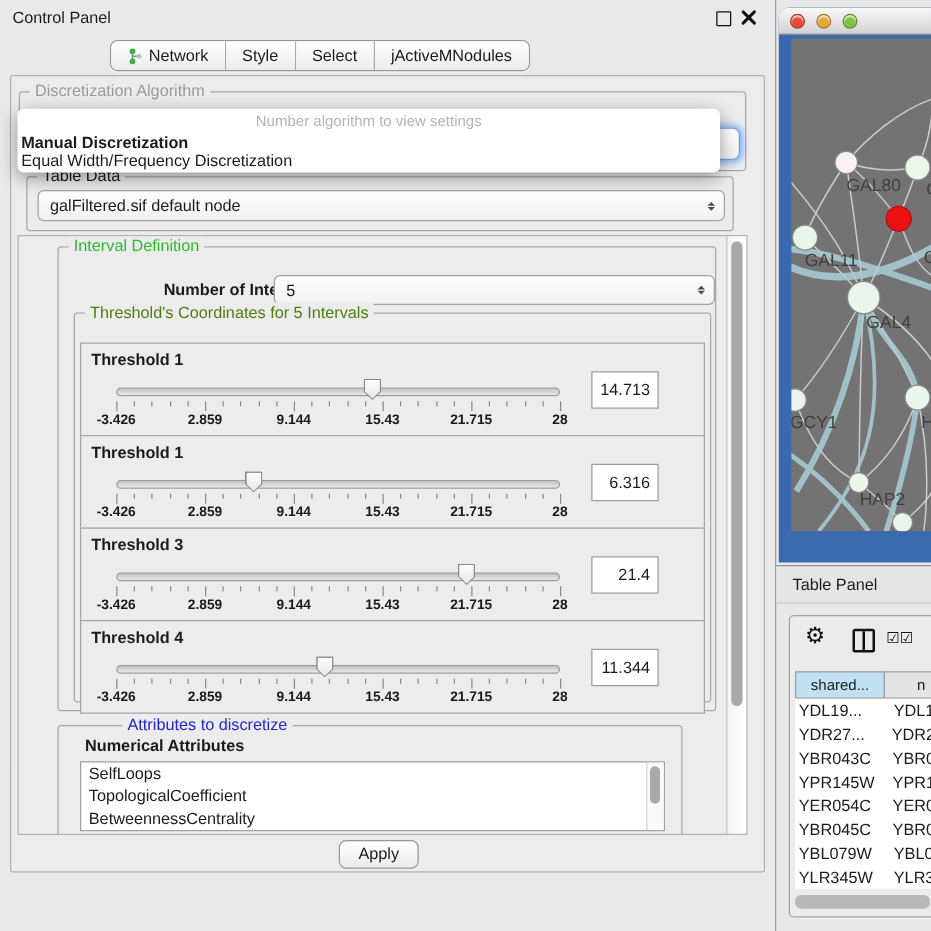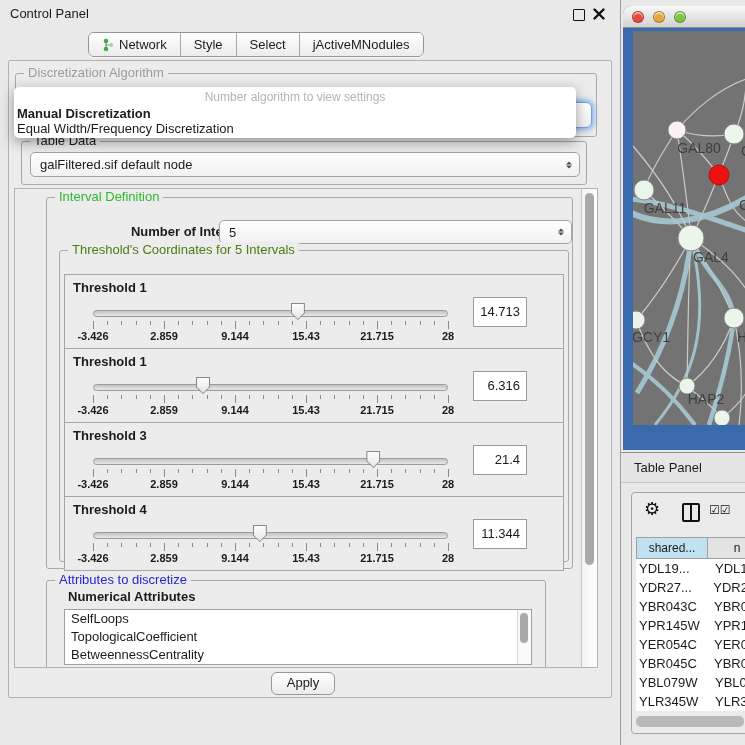--- a/index.html
+++ b/index.html
@@ -60,21 +60,21 @@
   .thumb-o{position:absolute;top:28px;width:14px;height:17px;background:#888;
            clip-path:polygon(0 0,100% 0,100% 60%,50% 100%,0 60%);}
   .thumb-i{position:absolute;left:1px;top:1px;right:1px;bottom:1px;background:linear-gradient(#fdfdfd,#e6e6e6);
            clip-path:polygon(0 0,100% 0,100% 60%,50% 100%,0 60%);}
   .ticks{position:absolute;left:28px;top:46px;width:355px;height:9px;}
   .ticks i{position:absolute;top:0;width:1px;background:#8a8a8a;}
   .tlabels span{position:absolute;top:55px;transform:translateX(-50%);font-weight:bold;font-size:11px;color:#1a1a1a;white-space:nowrap;}
   .tval{position:absolute;left:408px;top:22px;width:54px;height:30px;background:#fff;border:1px solid #9b9b9b;
         font-size:13px;text-align:right;line-height:28px;padding-right:6px;box-sizing:border-box;}
   #attr-group{left:31px;top:391px;width:500px;height:120px;}
-  #attr-label{color:#2525cd;}
+  #attr-label{color:#2525cd;margin-left:43px;}
   #attr-title{position:absolute;left:5px;top:8px;font-weight:bold;margin-left:16px;}
   #attr-list{position:absolute;left:17px;top:28px;width:468px;height:56px;background:#fff;border:1px solid #a0a0a0;overflow:hidden;box-sizing:border-box;}
   .litem{padding:1px 0 1px 6px;font-size:13px;line-height:16px;}
   #attr-vbar{position:absolute;right:0;top:0;width:13px;height:100%;background:#fafafa;border-left:1px solid #d5d5d5;}
   #attr-vbar .thumb{position:absolute;left:2px;top:3px;width:8px;height:30px;background:#a9a9a9;border-radius:4px;}
   #apply-btn{position:absolute;left:262px;top:611px;width:62px;height:21px;background:linear-gradient(#fff,#ebebeb);
              border:1px solid #989898;border-radius:6px;text-align:center;line-height:20px;font-size:13px;}
   
   #right-col{position:absolute;left:620px;top:0;width:125px;height:745px;background:#e8e8e8;border-left:1px solid #9c9c9c;box-sizing:border-box;}
   #net-win{position:absolute;left:2px;top:6px;width:123px;height:444px;background:#3b69ae;border-radius:8px 0 0 0;}

